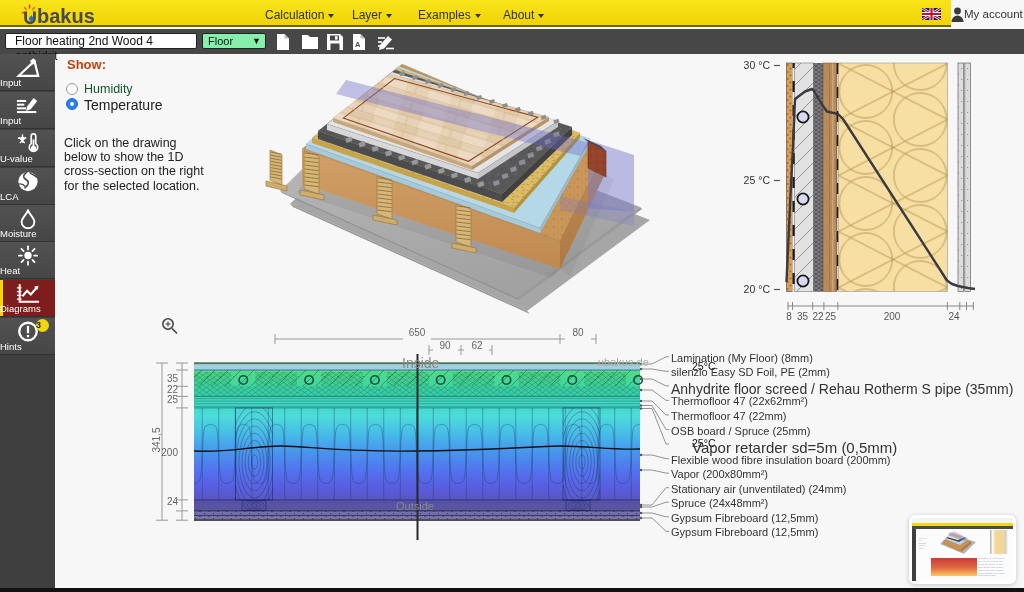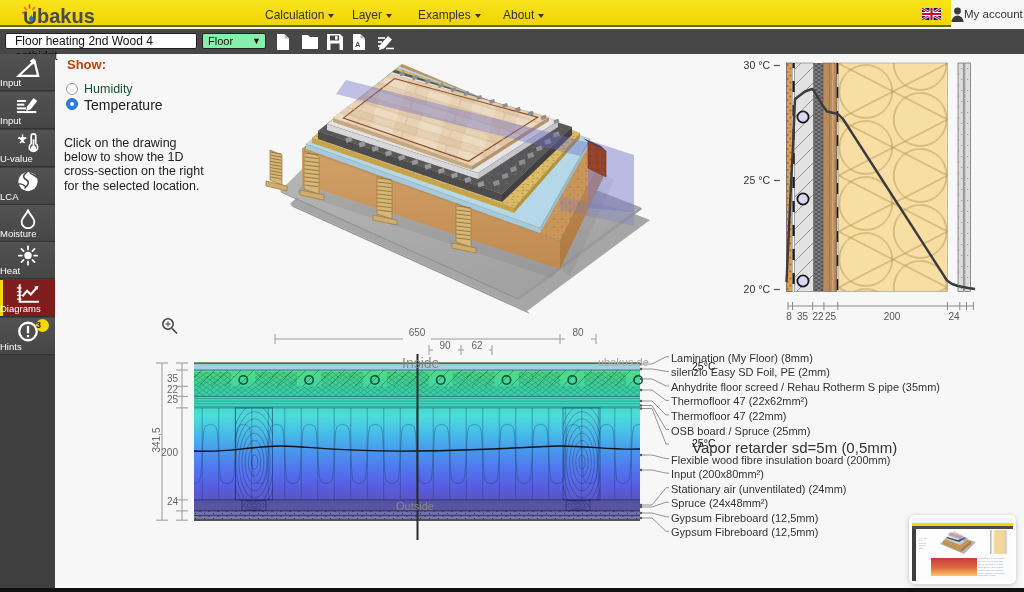--- a/index.html
+++ b/index.html
@@ -585,27 +585,27 @@
       <line x1="165.5" y1="324" x2="170.5" y2="324" stroke-width="1.1"></line>
       <line x1="168" y1="321.5" x2="168" y2="326.5" stroke-width="1.1"></line>
     </g>
 </svg>
 
 <div style="position:absolute;left:402px;top:355px;font-size:14px;color:#888">Inside</div>
 <div style="position:absolute;left:396px;top:500px;font-size:11px;color:#888">Outside</div>
 <div style="position:absolute;left:598px;top:356px;font-size:11px;color:#aaa">ubakus.de</div>
 <div style="position:absolute;left:671px;top:351.8px;font-size:11px;color:#333;white-space:nowrap">Lamination (My Floor) (8mm)</div>
 <div style="position:absolute;left:671px;top:366.3px;font-size:11px;color:#333;white-space:nowrap">silenzio Easy SD Foil, PE (2mm)</div>
-<div style="position:absolute;left:671px;top:380.9px;font-size:11px;color:#333;white-space:nowrap">Anhydrite floor screed / Rehau Rotherm S pipe (35mm)</div>
+<div style="position:absolute;left:671px;top:380.9px;font-size:14px;color:#333;white-space:nowrap">Anhydrite floor screed / Rehau Rotherm S pipe (35mm)</div>
 <div style="position:absolute;left:671px;top:395.4px;font-size:11px;color:#333;white-space:nowrap">Thermofloor 47 (22x62mm²)</div>
 <div style="position:absolute;left:671px;top:410.0px;font-size:11px;color:#333;white-space:nowrap">Thermofloor 47 (22mm)</div>
 <div style="position:absolute;left:671px;top:424.5px;font-size:11px;color:#333;white-space:nowrap">OSB board / Spruce (25mm)</div>
 <div style="position:absolute;left:692px;top:439.0px;font-size:15px;color:#333;white-space:nowrap">Vapor retarder sd=5m (0,5mm)</div>
 <div style="position:absolute;left:671px;top:453.6px;font-size:11px;color:#333;white-space:nowrap">Flexible wood fibre insulation board (200mm)</div>
-<div style="position:absolute;left:671px;top:468.1px;font-size:11px;color:#333;white-space:nowrap">Input (200x80mm²)</div>
+<div style="position:absolute;left:671px;top:468.1px;font-size:11px;color:#333;white-space:nowrap">Vapor (200x80mm²)</div>
 <div style="position:absolute;left:671px;top:482.7px;font-size:11px;color:#333;white-space:nowrap">Stationary air (unventilated) (24mm)</div>
 <div style="position:absolute;left:671px;top:497.2px;font-size:11px;color:#333;white-space:nowrap">Spruce (24x48mm²)</div>
 <div style="position:absolute;left:671px;top:511.8px;font-size:11px;color:#333;white-space:nowrap">Gypsum Fibreboard (12,5mm)</div>
 <div style="position:absolute;left:671px;top:526.3px;font-size:11px;color:#333;white-space:nowrap">Gypsum Fibreboard (12,5mm)</div>
 
 <div class="mini">
  <div style="position:absolute;left:2.7px;top:3px;width:101.6px;height:5.5px;background:#f4f4f4;border-bottom:1px solid #ddd"></div>
  <div style="position:absolute;left:2.7px;top:8.4px;width:101.6px;height:2.6px;background:#f2d70b"></div>
  <div style="position:absolute;left:2.7px;top:11px;width:101.6px;height:2.8px;background:#4a4a4a"></div>
  <div style="position:absolute;left:2.7px;top:13.8px;width:4.4px;height:52.6px;background:#3f3f3f"></div>

